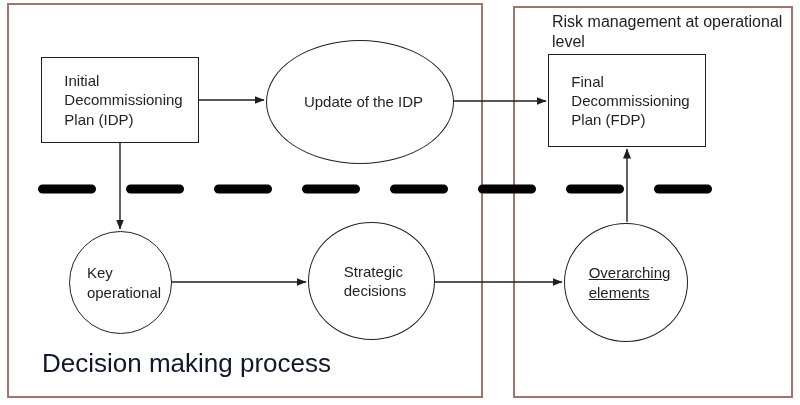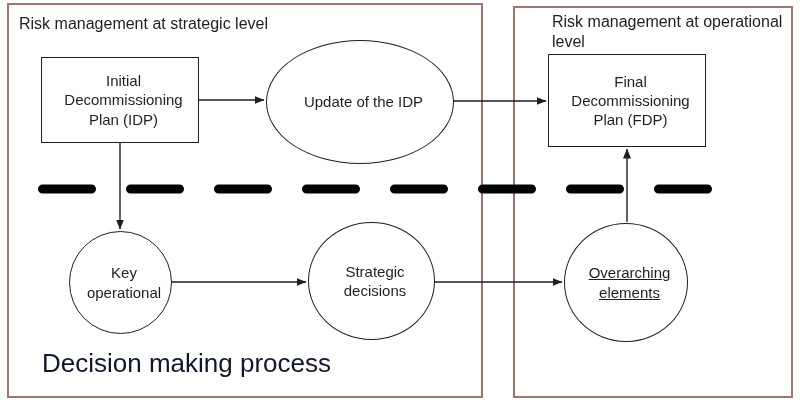--- a/index.html
+++ b/index.html
@@ -14,21 +14,21 @@
   .panel-strategic{left:7px;top:3px;width:476px;height:395px;}
   .panel-operational{left:513px;top:6px;width:280px;height:392px;}
   .panel-title{
     position:absolute;font-size:16px;line-height:1.28;color:#1f1f1f;
     white-space:pre-line;
   }
   .panel-title-strategic{left:19px;top:14px;}
   .panel-title-operational{left:552px;top:12px;width:250px;}
   .node{
     position:absolute;display:flex;align-items:center;justify-content:center;
-    text-align:center;font-size:15px;line-height:1.27;white-space:pre-line;
+    text-align:left;font-size:15px;line-height:1.27;white-space:pre-line;
     border:1.5px solid #1f1f1f;background:#ffffff;box-sizing:border-box;padding-left:7px;
   }
   .ellipse{border-radius:50%;}
   .node-idp{left:41px;top:57px;width:158px;height:86px;}
   .node-update{left:266px;top:40px;width:188px;height:124px;}
   .node-fdp{left:548px;top:54px;width:158px;height:93px;}
   .node-key{left:69px;top:231px;width:103px;height:103px;}
   .node-strategic{left:308px;top:222px;width:127px;height:118px;}
   .node-overarching{left:564px;top:223px;width:124px;height:119px;text-decoration:underline;}
   .caption{
@@ -40,21 +40,20 @@
   }
 </style>
 </head>
 <body>
 
 <div class="canvas">
 
   <div class="panel panel-strategic"></div>
   <div class="panel panel-operational"></div>
 
-  <div class="panel-title panel-title-strategic">Risk management at strategic level</div>
 
   <div class="panel-title panel-title-operational">Risk management at operational
 level</div>
 
   <div class="node node-idp">Initial
 Decommissioning
 Plan (IDP)</div>
 
   <div class="node ellipse node-update">Update of the IDP</div>
 

